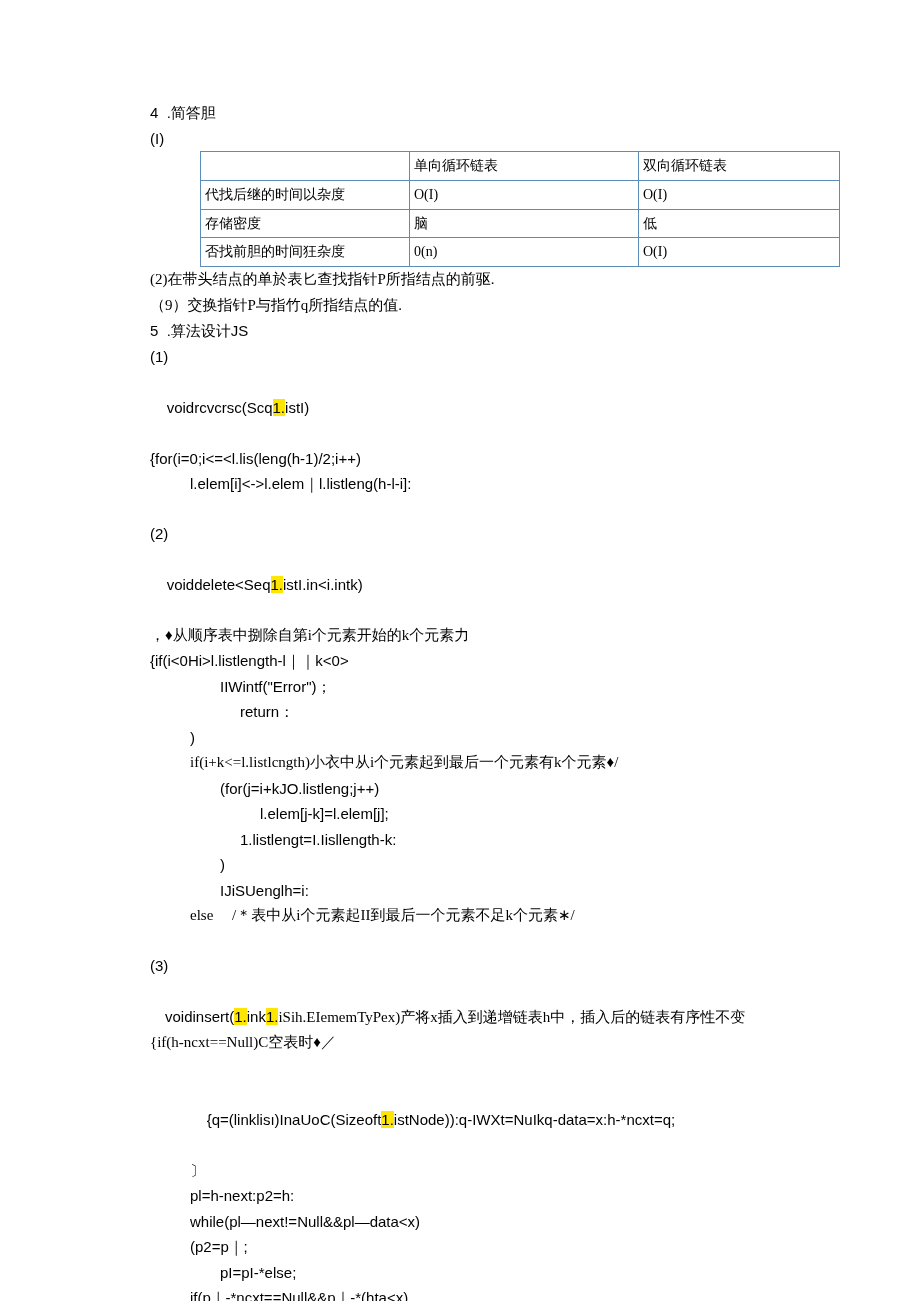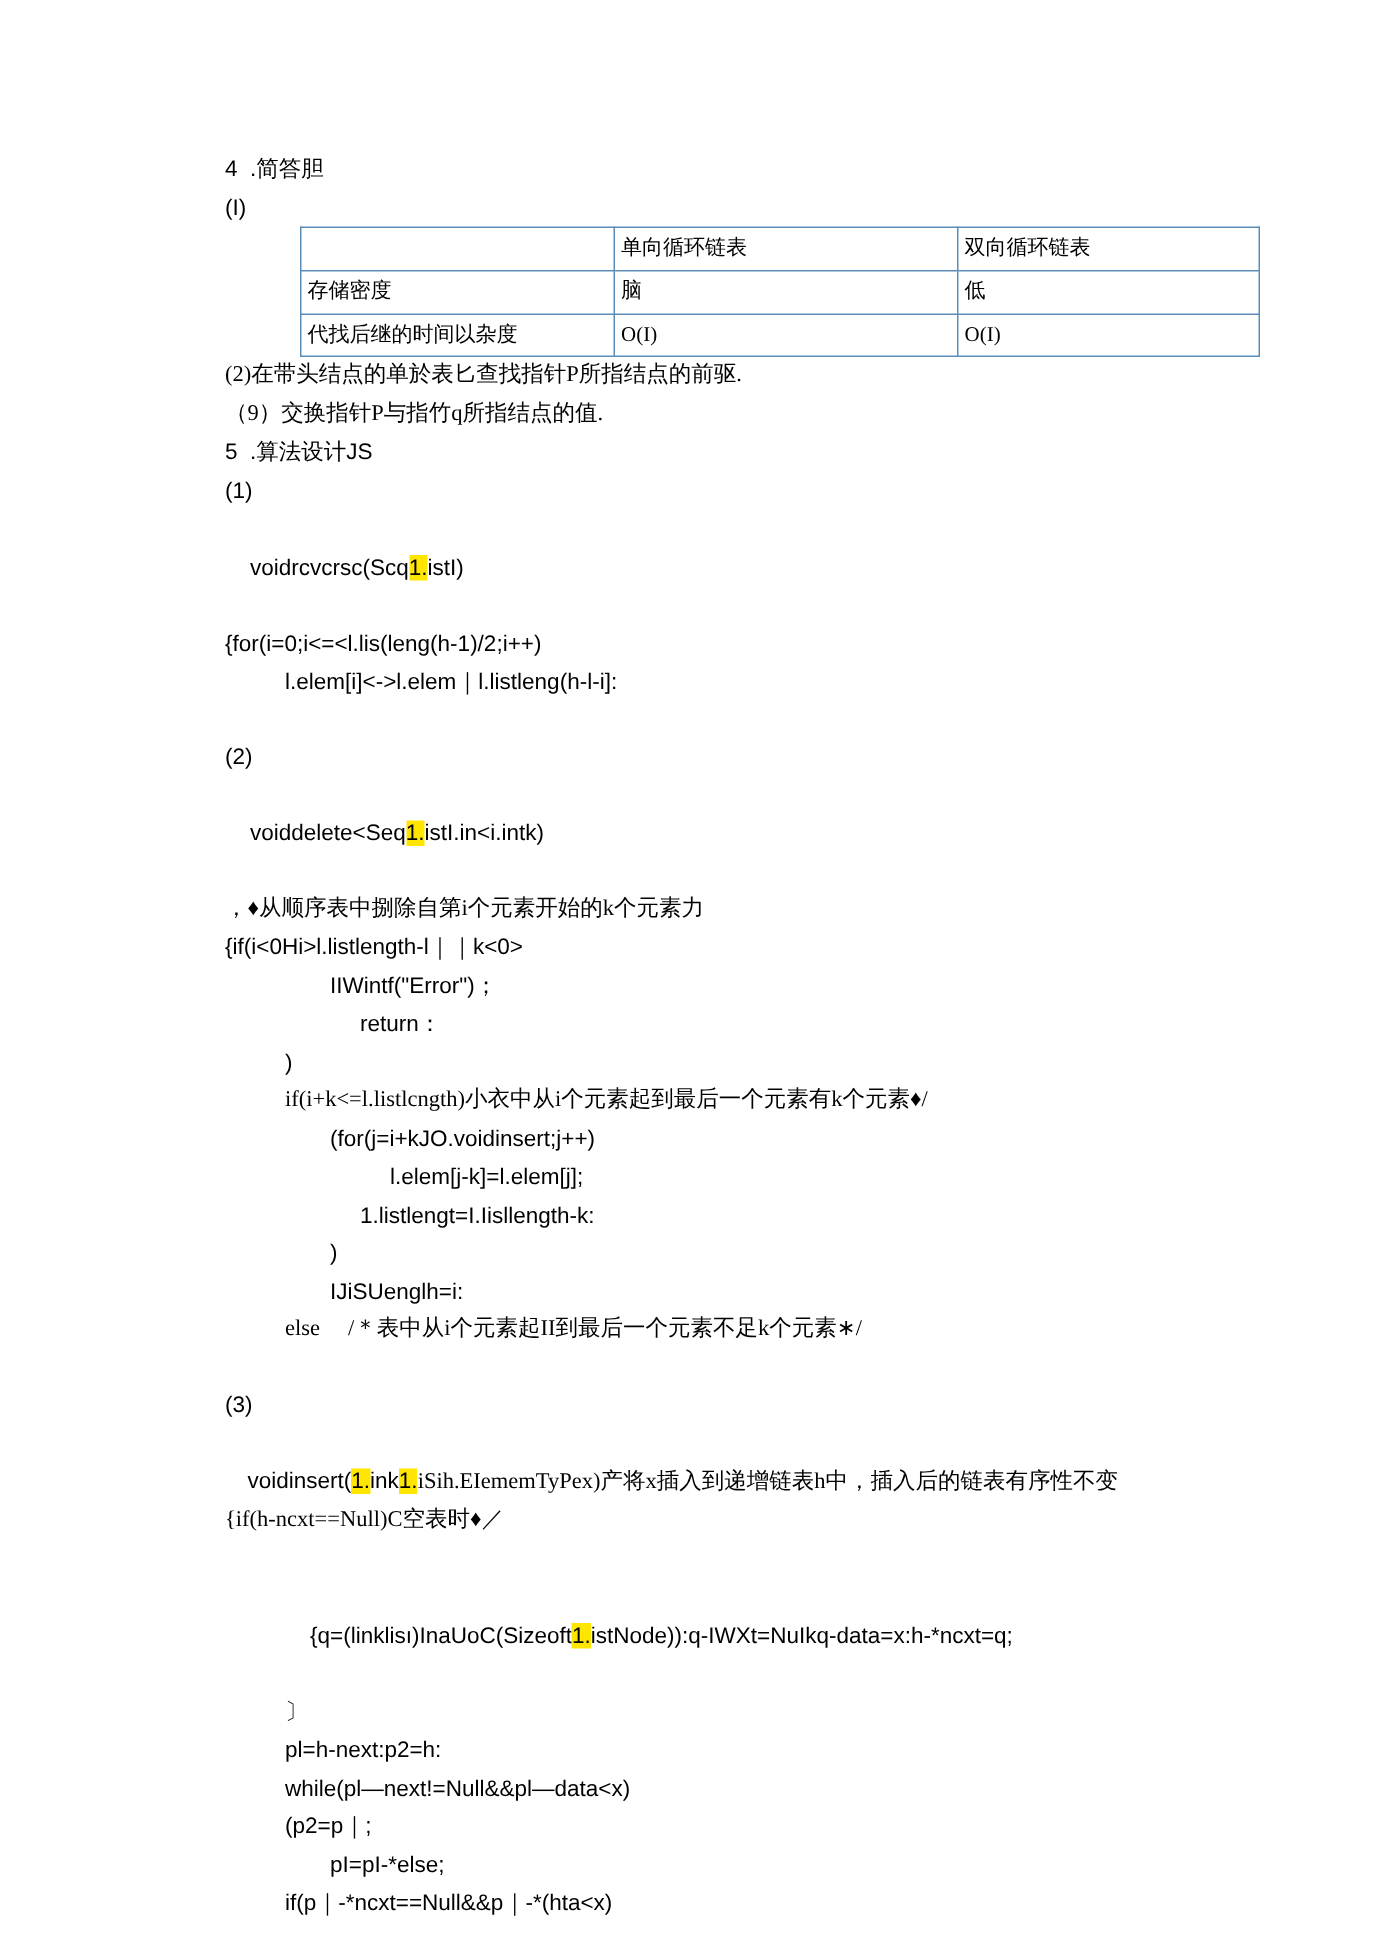--- a/index.html
+++ b/index.html
@@ -48,27 +48,32 @@
   <div class="line sans">(I)</div>
 
   <table>
     <tbody>
         <tr>
       <td style="width:200px"></td>
       <td style="width:220px">单向循环链表</td>
       <td>双向循环链表</td>
     </tr>
     <tr>
+      <td>代找后继的时间以杂度</td>
+      <td>O(I)</td>
+      <td>O(I)</td>
+    </tr>
+    <tr>
       <td>存储密度</td>
       <td>脑</td>
       <td>低</td>
     </tr>
     <tr>
-      <td>代找后继的时间以杂度</td>
-      <td>O(I)</td>
+      <td>否找前胆的时间狂杂度</td>
+      <td>0(n)</td>
       <td>O(I)</td>
     </tr>
   </tbody>
     </table>
 
   <div class="line">(2)在带头结点的单於表匕查找指针P所指结点的前驱.</div>
   <div class="line">（9）交换指针P与指竹q所指结点的值.</div>
   <div class="line sans">5  .算法设计JS</div>
 
   <div class="line sans">(1)</div>
@@ -83,21 +88,21 @@
   <div class="line sans">(2)</div>
   <div class="line sans">
     <span>voiddelete&lt;Seq</span><span class="hl">1.</span><span>istI.in&lt;i.intk)</span>
   </div>
   <div class="line">，♦从顺序表中捌除自第i个元素开始的k个元素力</div>
   <div class="line sans">{if(i&lt;0Hi&gt;l.listlength-l｜｜k&lt;0&gt;</div>
   <div class="line sans indent2">IIWintf("Error")；</div>
   <div class="line sans indent3">return：</div>
   <div class="line sans indent1">)</div>
   <div class="line indent1">if(i+k&lt;=l.listlcngth)小衣中从i个元素起到最后一个元素有k个元素♦/</div>
-  <div class="line sans indent2">(for(j=i+kJO.voidinsert;j++)</div>
+  <div class="line sans indent2">(for(j=i+kJO.listleng;j++)</div>
   <div class="line sans indent4">l.elem[j-k]=l.elem[j];</div>
   <div class="line sans indent3">1.listlengt=I.Iisllength-k:</div>
   <div class="line sans indent2">)</div>
   <div class="line sans indent2">IJiSUenglh=i:</div>
   <div class="line indent1">else     /＊表中从i个元素起II到最后一个元素不足k个元素∗/</div>
 
   <div style="height:24px"></div>
 
   <div class="line sans">(3)</div>
   <div class="line">

